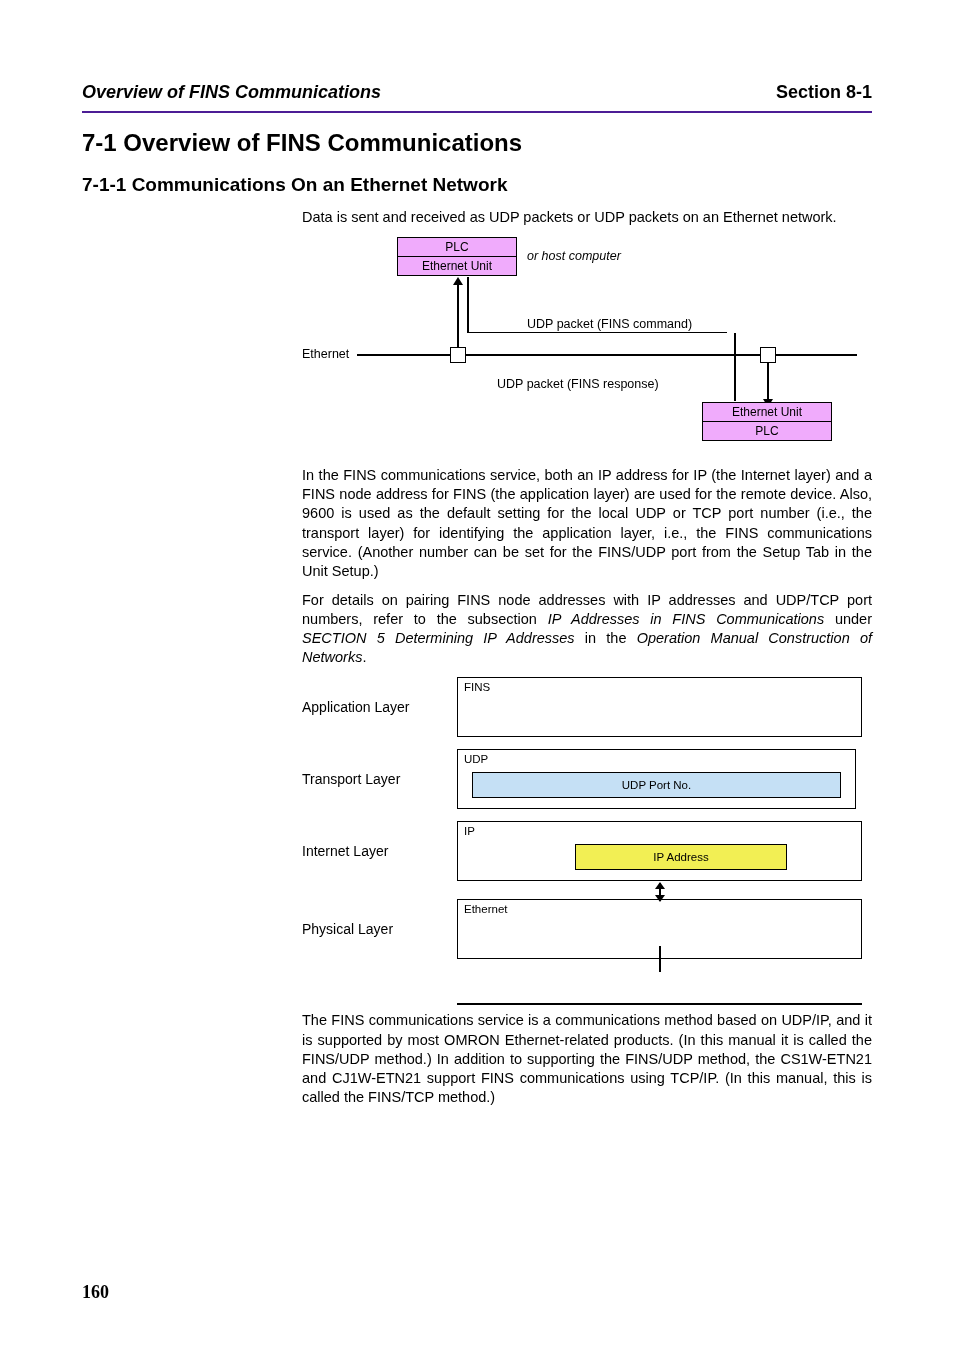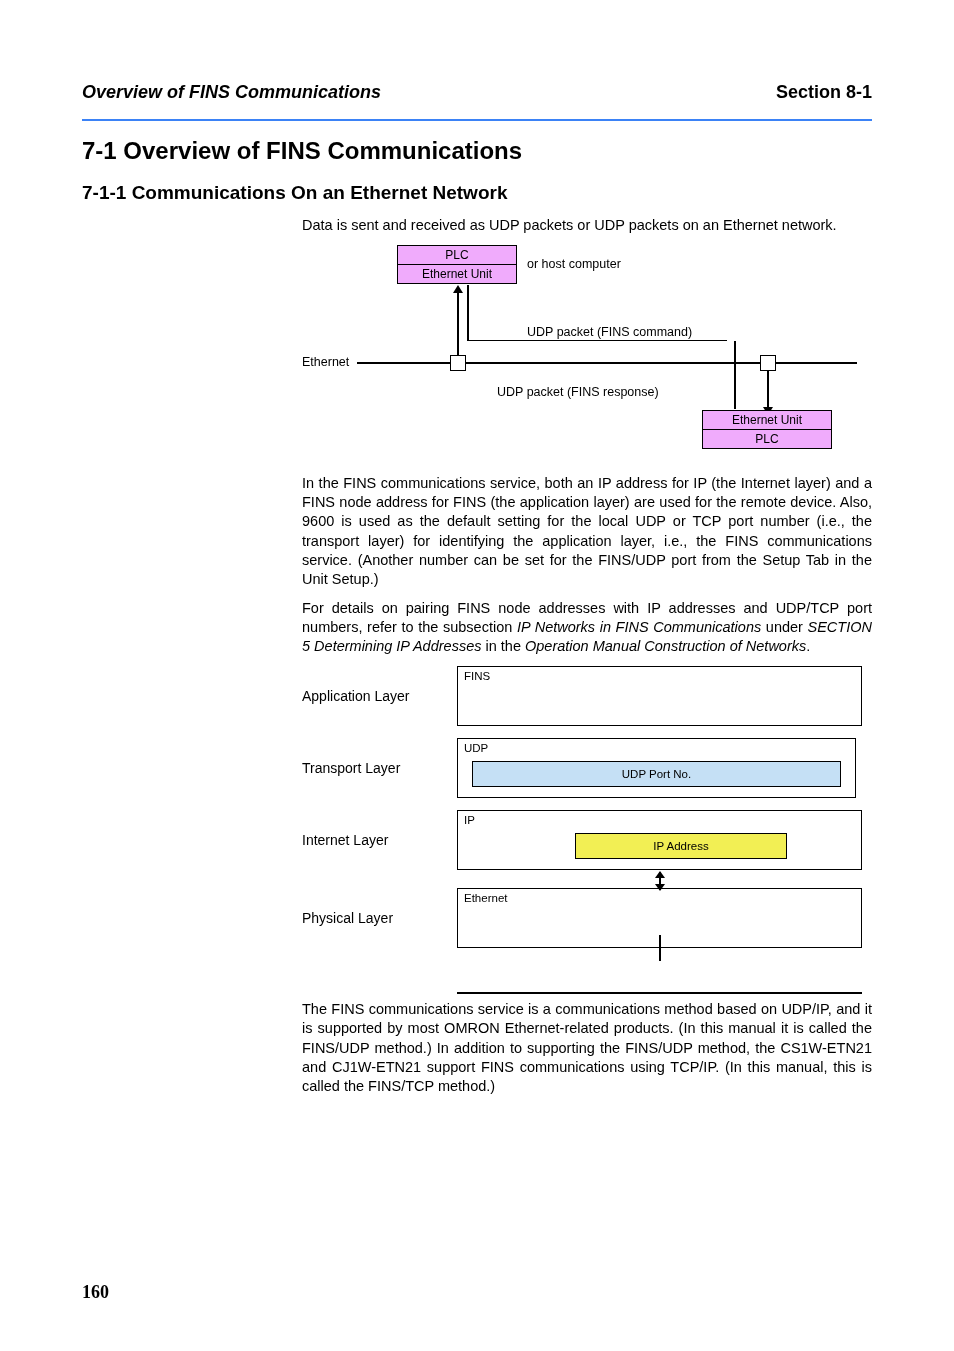--- a/index.html
+++ b/index.html
@@ -14,22 +14,22 @@
     height: 1351px;
     margin: 0 auto;
     padding: 82px 82px 60px 82px;
     box-sizing: border-box;
     position: relative;
   }
   .running-head {
     display: flex;
     justify-content: space-between;
     align-items: baseline;
-    border-bottom: 2px solid #3b82f6;
-    padding-bottom: 16px;
+    border-bottom: 2px solid #4c1d95;
+    padding-bottom: 8px;
     margin-bottom: 16px;
   }
   .running-head .left {
     font-style: italic;
     font-weight: bold;
     font-size: 18px;
   }
   .running-head .right {
     font-weight: bold;
     font-size: 18px;
@@ -201,21 +201,21 @@
 
   <div class="h1">7-1   Overview of FINS Communications</div>
   <div class="h2">7-1-1   Communications On an Ethernet Network</div>
 
   <div class="body-text">Data is sent and received as UDP packets or UDP packets on an Ethernet network.</div>
 
   <div class="fig1">
 
     <div class="box" style="left:95px; top:0; width:120px; height:20px;">PLC</div>
     <div class="box" style="left:95px; top:19px; width:120px; height:20px;">Ethernet Unit</div>
-    <div class="txt" style="left:225px; top:12px;">or host computer</div>
+    <div class="txt" style="left:225px; top:12px;font-style:italic;">or host computer</div>
 
     <div class="txt" style="left:0; top:110px;">Ethernet</div>
     <div class="line" style="left:55px; top:117px; width:500px; height:2px;"></div>
 
     <div class="line arrow-up" style="left:155px; top:46px; width:2px; height:64px;"></div>
     <div class="hollow" style="left:148px; top:110px; width:16px; height:16px;"></div>
 
     <div class="hollow" style="left:458px; top:110px; width:16px; height:16px;"></div>
     <div class="line arrow-down" style="left:465px; top:126px; width:2px; height:38px;"></div>
 
@@ -228,21 +228,21 @@
 
     <div class="line" style="left:432px; top:96px; width:2px; height:68px;"></div>
 
     <div class="box" style="left:400px; top:165px; width:130px; height:20px;">Ethernet Unit</div>
     <div class="box" style="left:400px; top:184px; width:130px; height:20px;">PLC</div>
   </div>
 
   <div class="body-text">In the FINS communications service, both an IP address for IP (the Internet layer) and a FINS node address for FINS (the application layer) are used for the remote device. Also, 9600 is used as the default setting for the local UDP or TCP port number (i.e., the transport layer) for identifying the application layer, i.e., the FINS communications service. (Another number can be set for the FINS/UDP port from the Setup Tab in the Unit Setup.)</div>
 
   <div class="body-text">
-    <span>For details on pairing FINS node addresses with IP addresses and UDP/TCP port numbers, refer to the subsection </span><span class="ital">IP Networks in FINS Communications</span><span> under </span><span class="ital">SECTION 5 Determining IP Addresses</span><span> in the </span><span class="ital">Operation Manual Construction of Networks</span><span>.</span>
+    <span>For details on pairing FINS node addresses with IP addresses and UDP/TCP port numbers, refer to the subsection </span><span class="ital">IP Addresses in FINS Communications</span><span> under </span><span class="ital">SECTION 5 Determining IP Addresses</span><span> in the </span><span class="ital">Operation Manual Construction of Networks</span><span>.</span>
   </div>
 
   <div class="fig2">
 
     <div class="layer-row">
       <div class="layer-label">Application Layer</div>
       <div class="layer-box">
         <span class="layer-tag">FINS</span>
       </div>
     </div>

